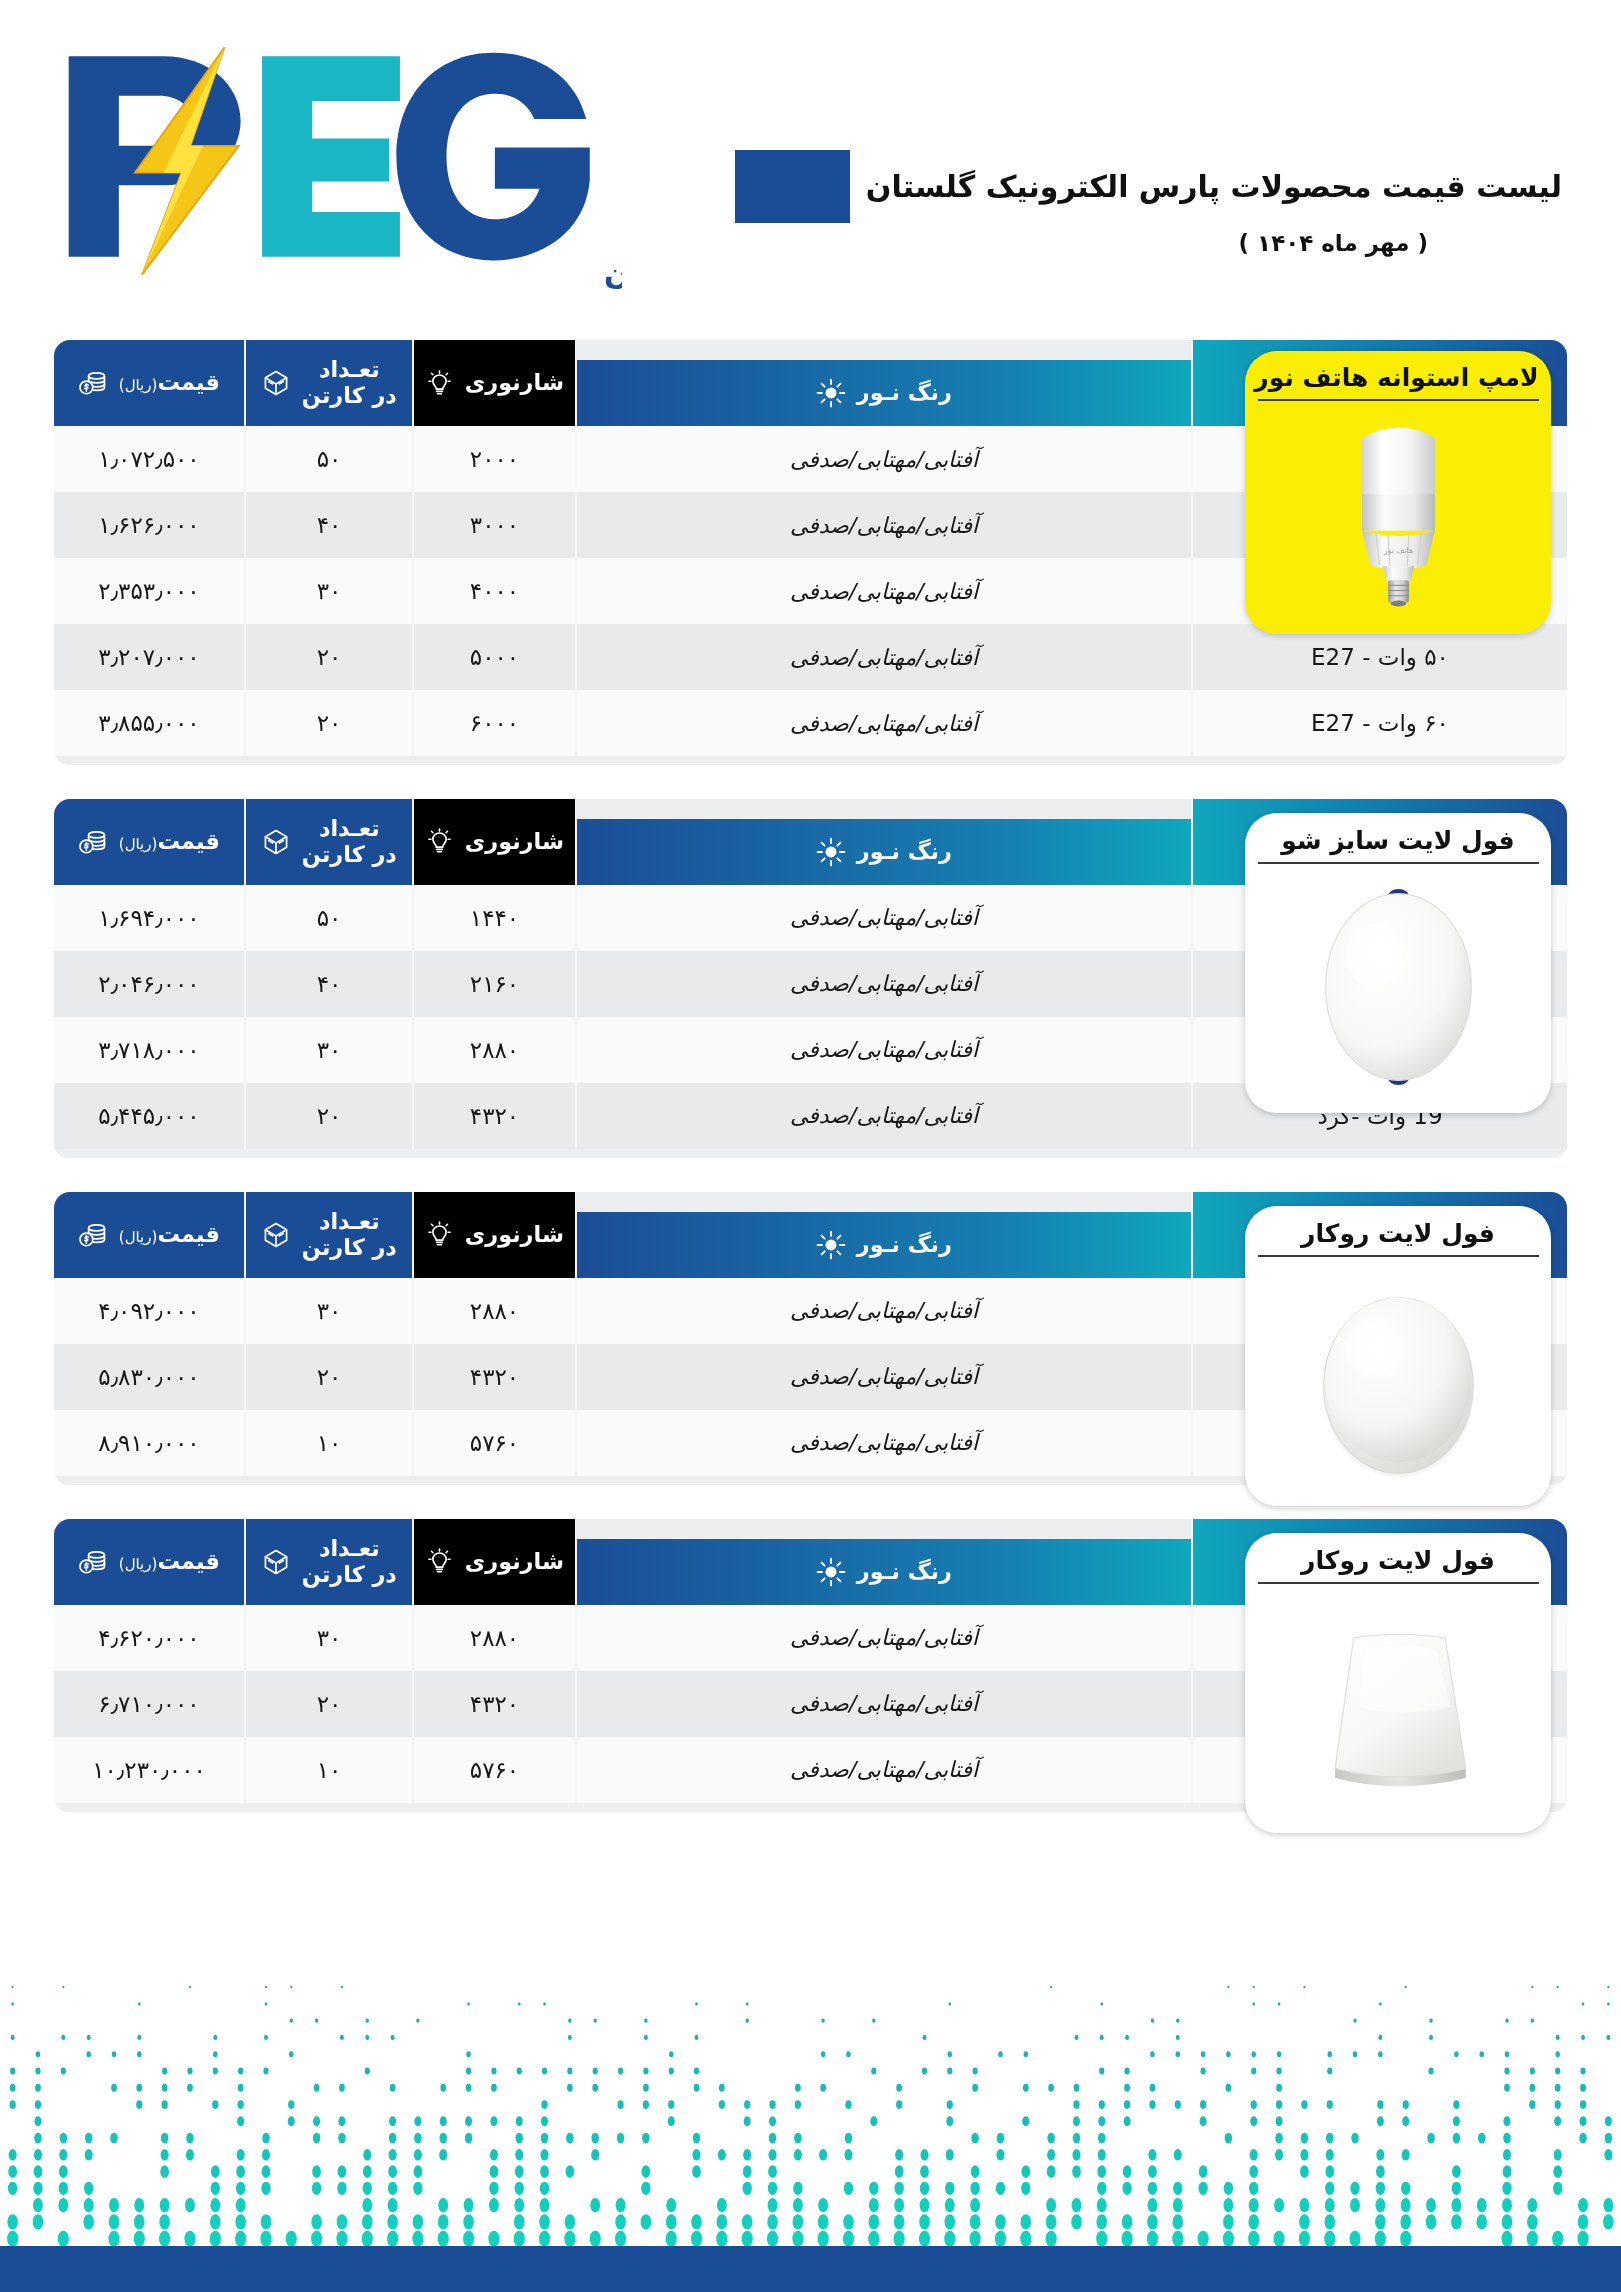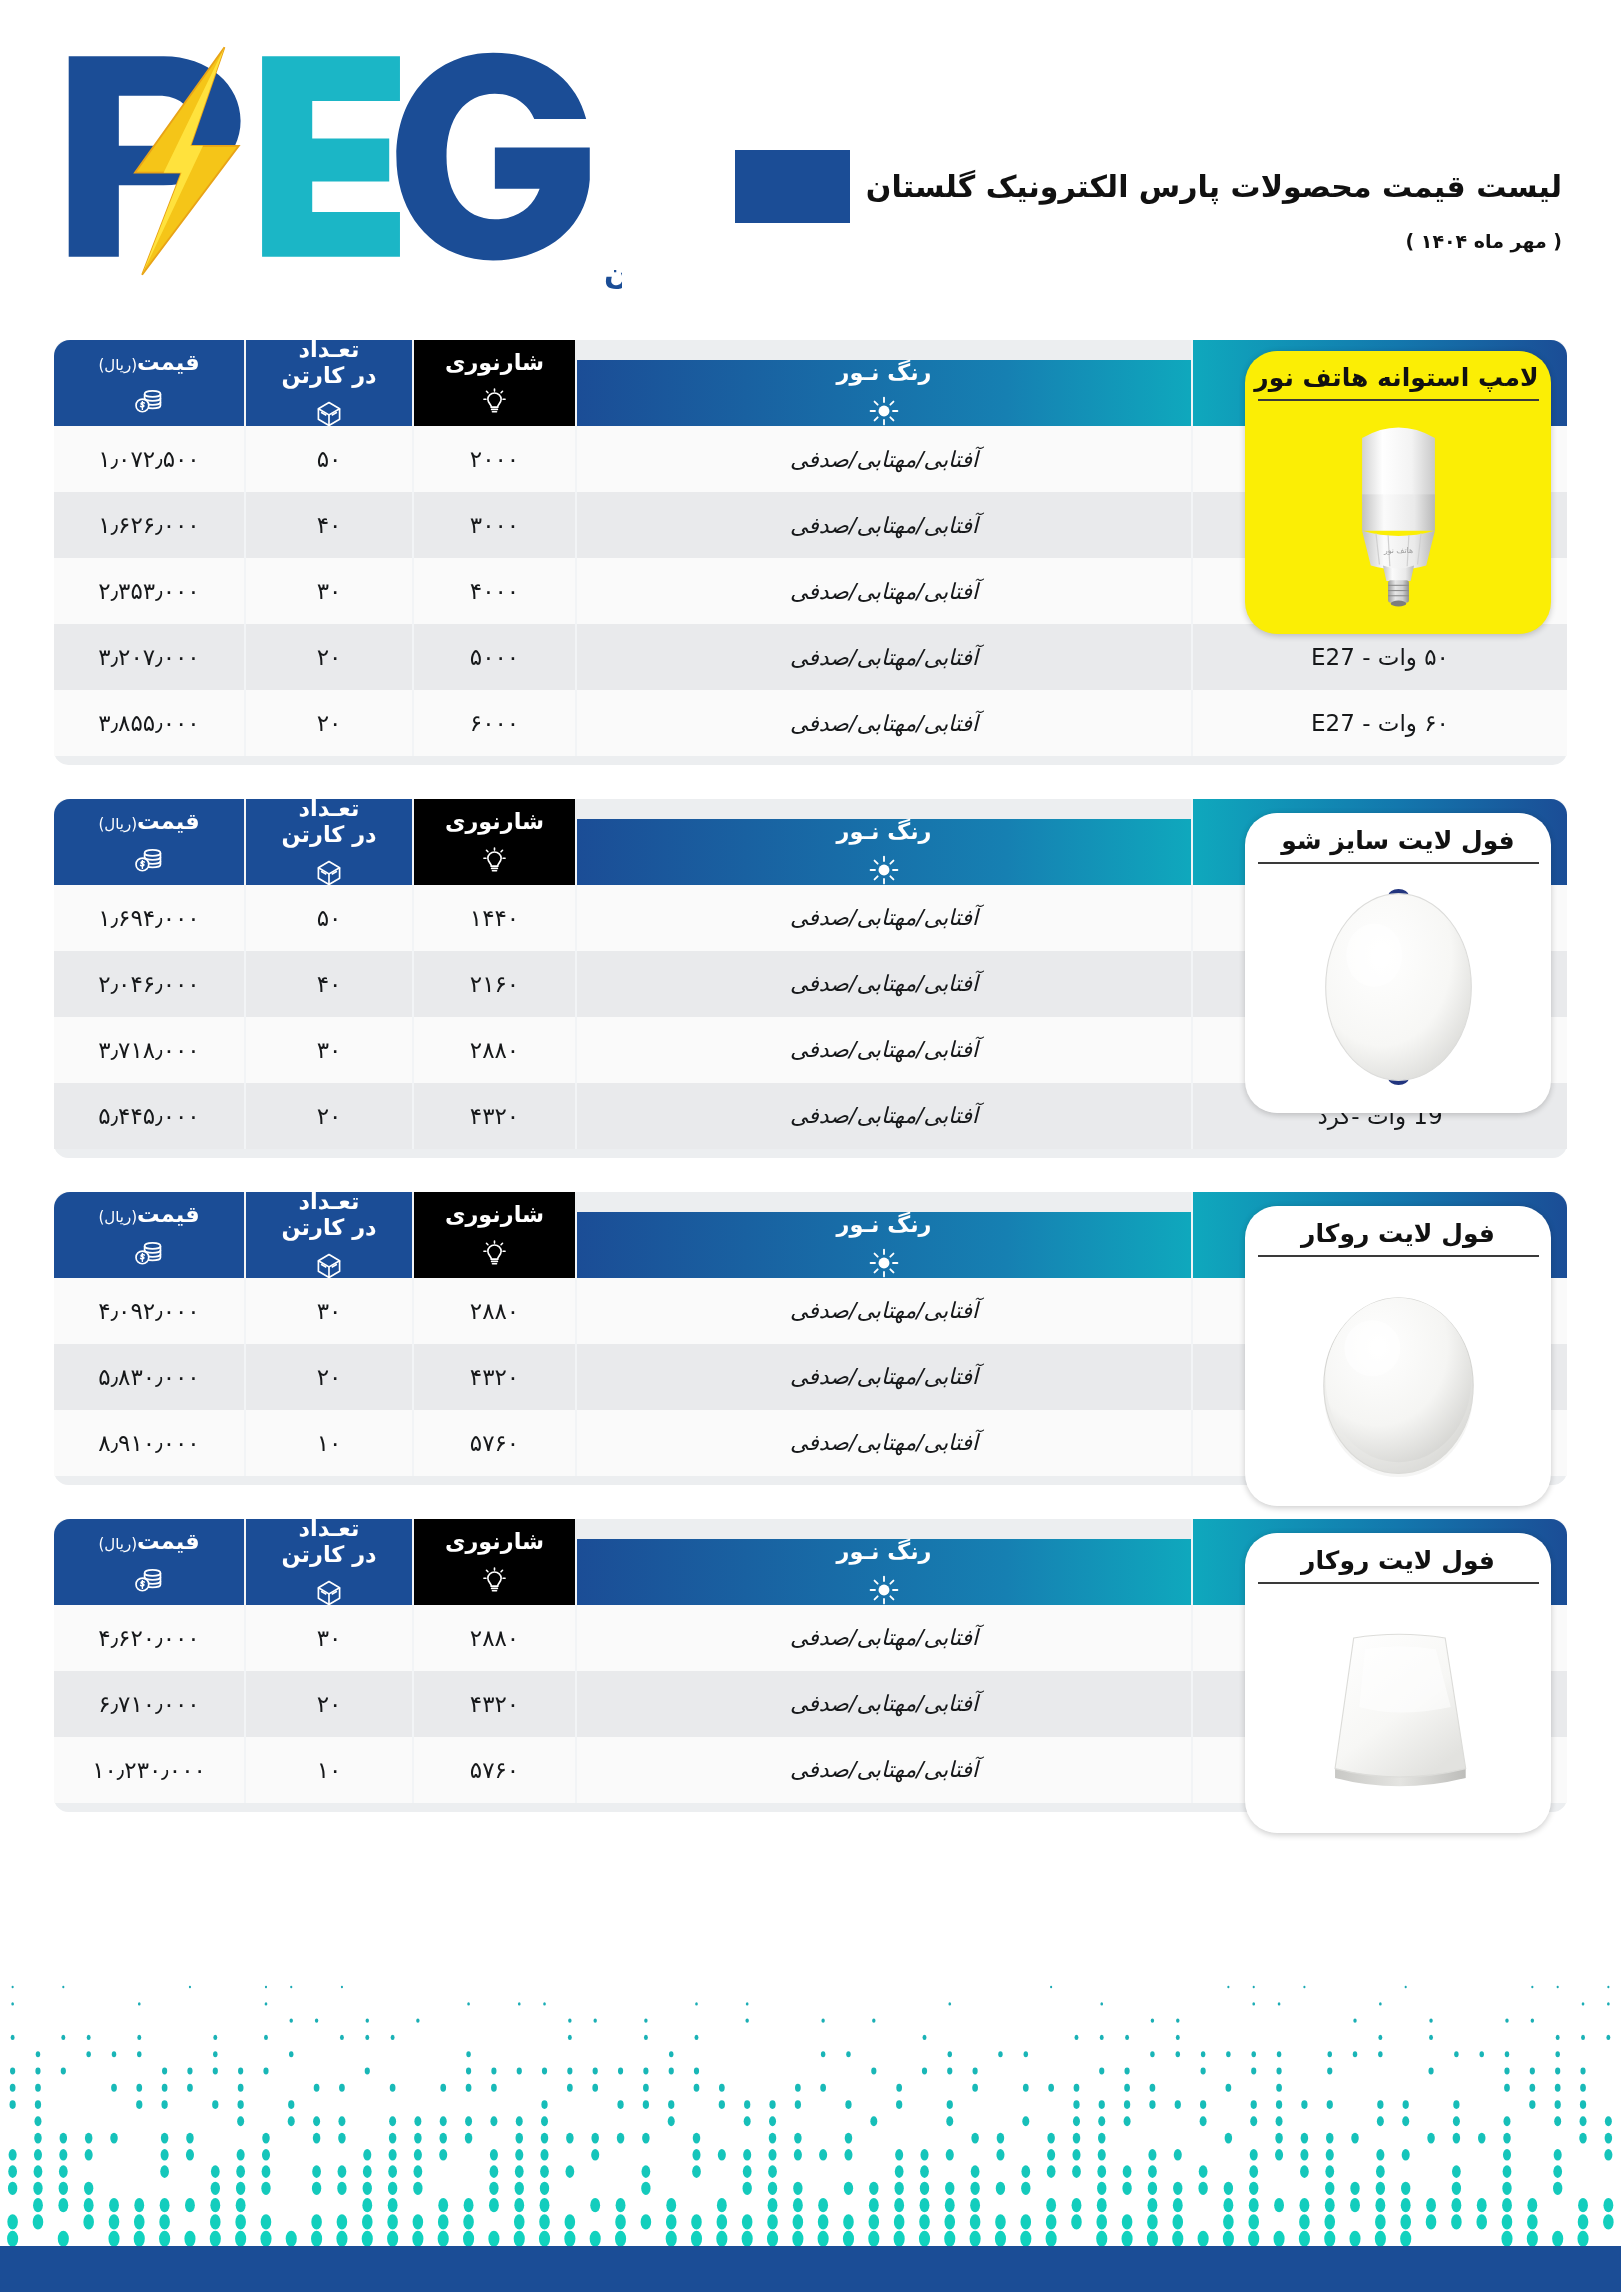--- a/index.html
+++ b/index.html
@@ -54,24 +54,25 @@
   }
 
   .title-blue-bar {
     width: 115px;
     height: 73px;
     background: #1b4d96;
     flex: none;
   }
 
   .title-sub {
-    font-size: 19px;
+    font-size: 23px;
     font-weight: bold;
     color: #111111;
     margin-top: 7.2px;
+    margin-right: 134px;
     white-space: nowrap;
   }
 
   
   .sheet {
     position: relative;
     padding: 0 54px;
   }
 
   .block {
@@ -98,21 +99,20 @@
   .th {
     display: flex;
     align-items: center;
     justify-content: center;
     gap: 10.7px;
     color: #ffffff;
     font-size: 22.4px;
     font-weight: bold;
     position: relative;
     border-left: 2.7px solid #f2f4f6;
-    flex-direction: column;
   }
 
   .th:last-child { border-left: none; }
 
   .th-spec {
     background: linear-gradient(90deg, #0fa8bd 0%, #1377ad 55%, #1b4d96 100%);
     flex: 0 0 376px;
     border-top-right-radius: 16px;
     justify-content: center;
     padding-right: 0;

